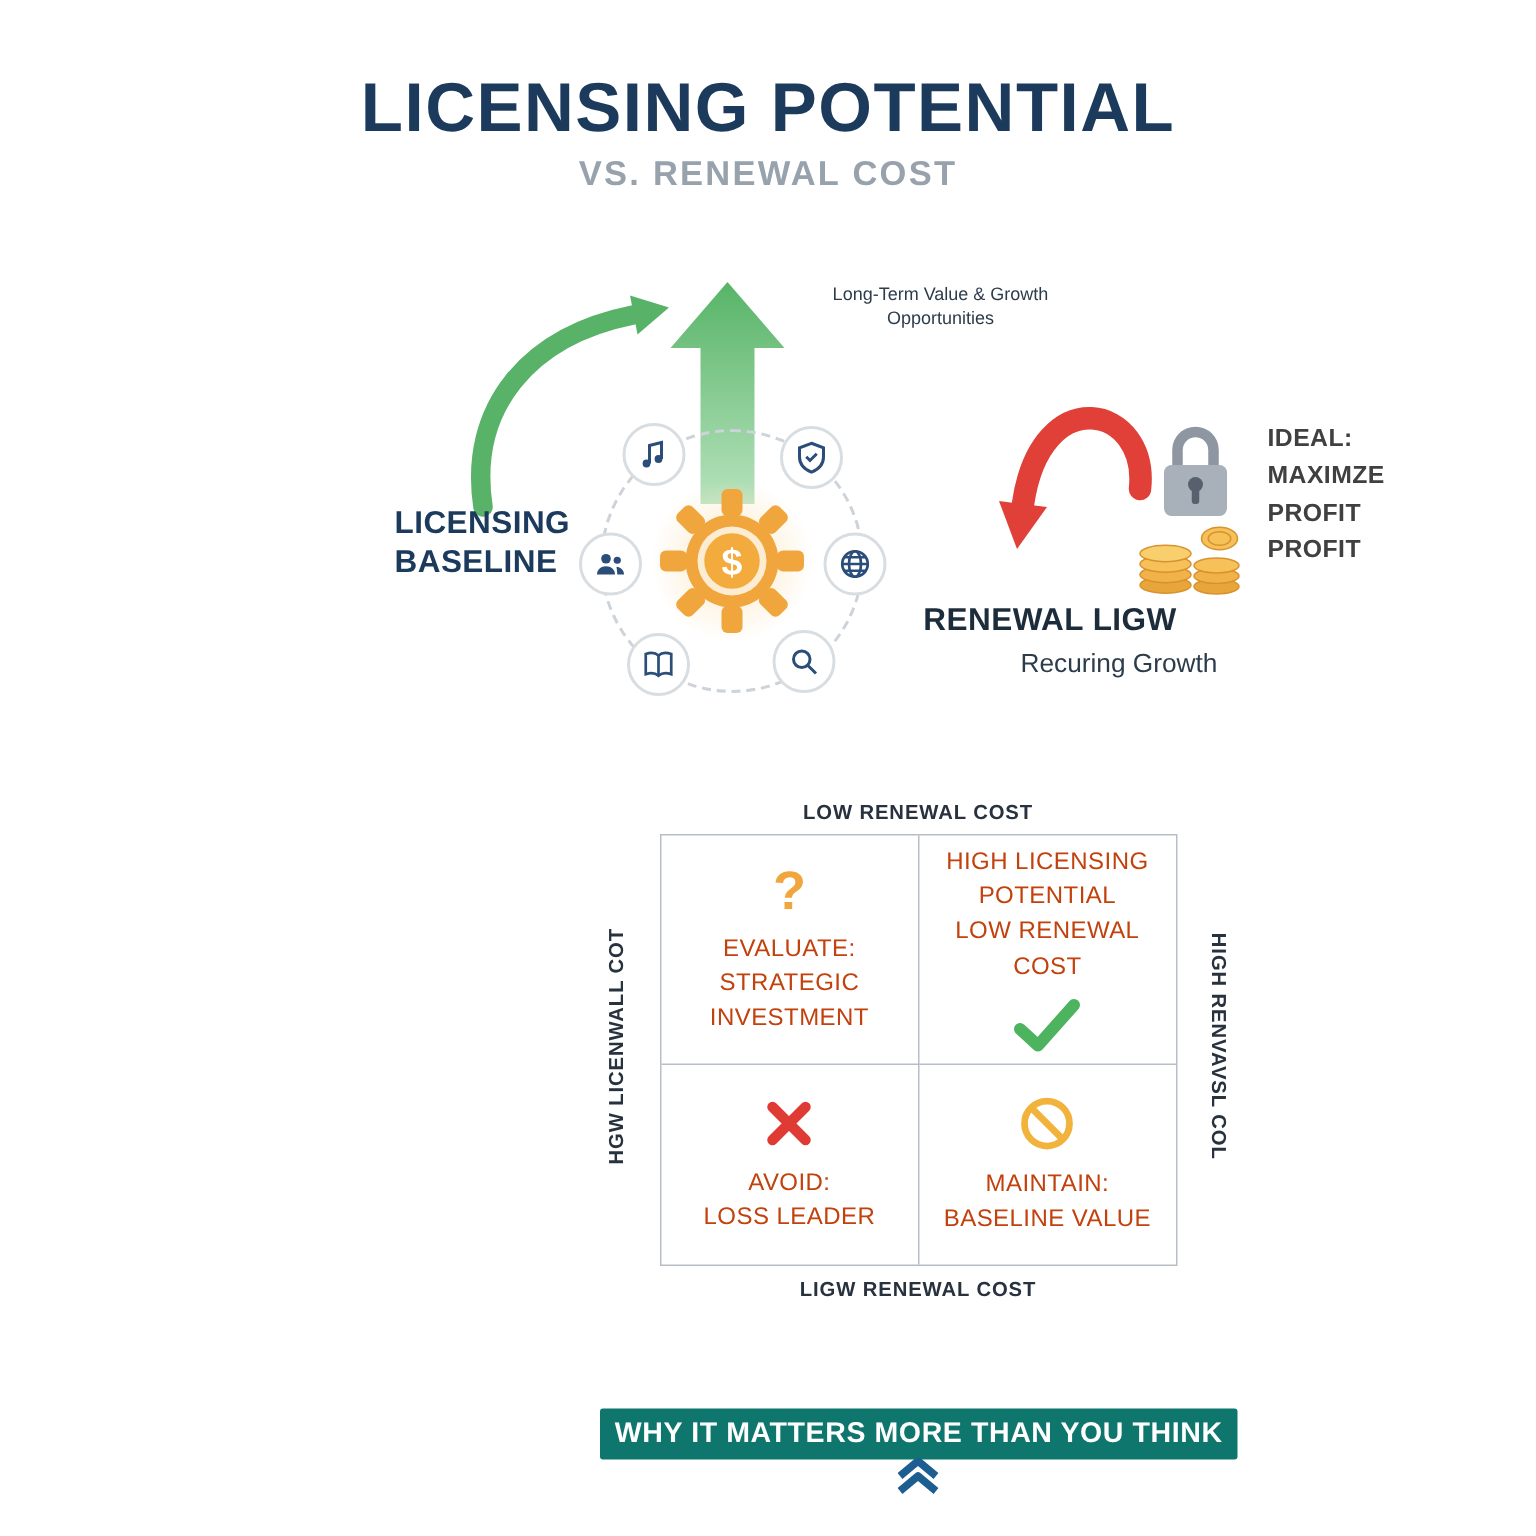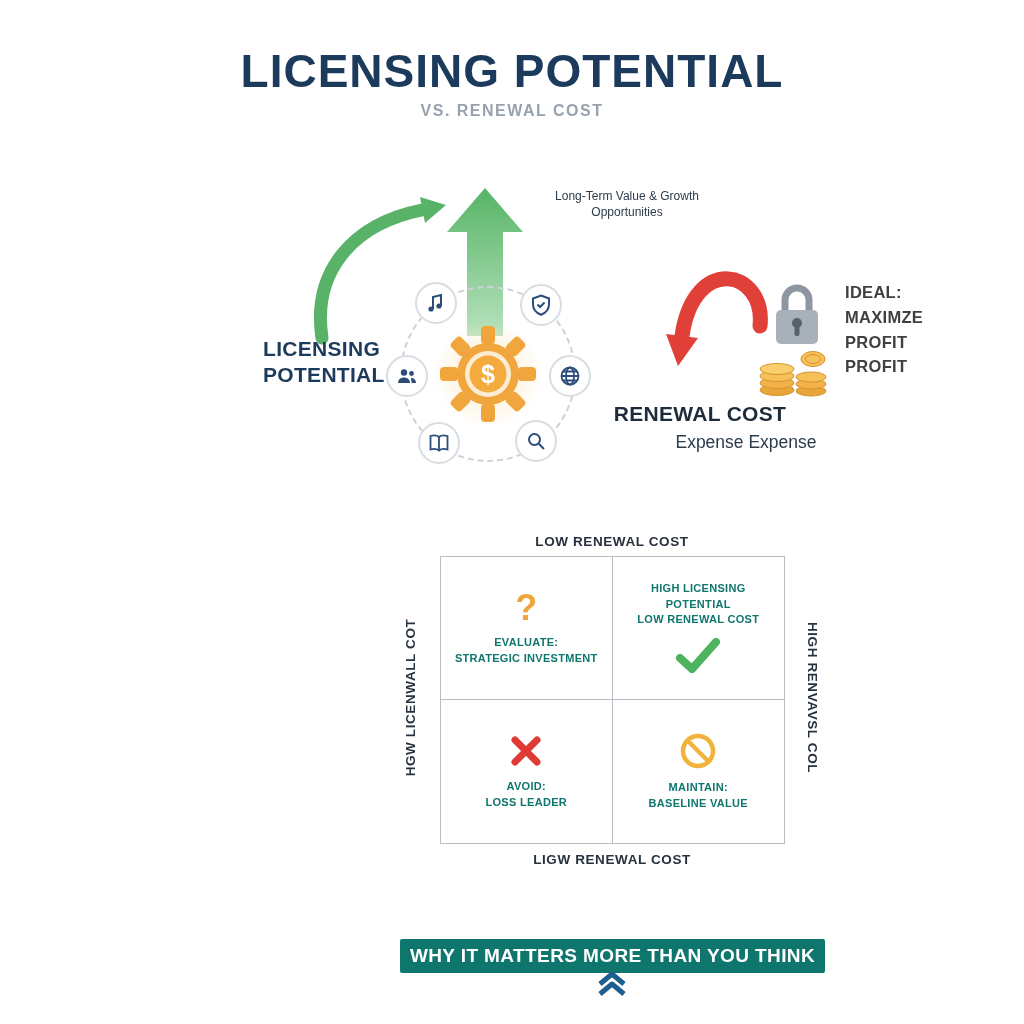--- a/index.html
+++ b/index.html
@@ -3,21 +3,21 @@
 <meta charset="utf-8">
 <style>
   *{margin:0;padding:0;box-sizing:border-box}
   html,body{background:#ffffff}
   body{font-family:"Liberation Sans","DejaVu Sans",sans-serif;color:#26313d}
   .canvas{position:relative;width:824px;height:1024px;margin:0 auto;background:#ffffff;overflow:hidden}
   .abs{position:absolute}
   .preline{white-space:pre-line}
 
   .page-title{left:0;right:0;top:44px;text-align:center;font-size:46px;font-weight:800;letter-spacing:1px;color:#1b3a5c}
-  .page-subtitle{left:0;right:0;top:102px;text-align:center;font-size:16px;font-weight:700;letter-spacing:1.5px;color:#98a2ad}
+  .page-subtitle{left:0;right:0;top:102px;text-align:center;font-size:23px;font-weight:700;letter-spacing:1.5px;color:#98a2ad}
 
   .growth-caption{left:396px;top:188px;width:262px;text-align:center;font-size:12px;font-weight:500;color:#2d3c4b;line-height:1.35}
   .left-label{left:163px;top:336px;font-size:21px;font-weight:800;color:#1b3a5c;line-height:1.25;letter-spacing:.3px}
   .dashed-ring{left:300px;top:286px;width:176px;height:176px;border:2px dashed #cdd3d9;border-radius:50%}
   .glow{left:316px;top:302px;width:144px;height:144px;border-radius:50%;background:radial-gradient(closest-side,#fbe7c3 0%,rgba(255,255,255,0) 75%)}
   .orbit-icon{width:42px;height:42px;border-radius:50%;background:#fff;border:2px solid #d8dde2;display:flex;align-items:center;justify-content:center}
   .orbit-icon svg{width:24px;height:24px}
 
   .ideal-caption{left:745px;top:280px;font-size:16.5px;font-weight:800;color:#404040;line-height:1.5;letter-spacing:.3px}
   .renewal-label{left:505px;top:402px;width:190px;text-align:center;font-size:21px;font-weight:800;color:#1d2c3b;letter-spacing:.3px}
@@ -27,21 +27,21 @@
   .axis-top{left:392px;top:534px;width:240px}
   .axis-bottom{left:392px;top:852px;width:240px}
   .axis-left{left:228px;top:690px;width:165px;transform:rotate(-90deg)}
   .axis-right{left:630px;top:690px;width:165px;transform:rotate(90deg)}
 
   .matrix{left:340px;top:556px;width:345px;height:288px;border:1.5px solid #b8bec5;display:grid;grid-template-rows:1fr 1fr;grid-template-columns:1fr 1fr;background:#fff}
   .cell{display:flex;flex-direction:column;align-items:center;justify-content:center;gap:9px;text-align:center;padding:6px}
   .cell-tl{border-right:1.5px solid #b8bec5;border-bottom:1.5px solid #b8bec5}
   .cell-tr{border-bottom:1.5px solid #b8bec5}
   .cell-bl{border-right:1.5px solid #b8bec5}
-  .cell-text{font-size:11px;font-weight:700;color:#0f766e;line-height:1.45;letter-spacing:.3px}
+  .cell-text{font-size:16px;font-weight:400;color:#c2410c;line-height:1.45;letter-spacing:.3px}
   .qmark{font-size:36px;font-weight:800;color:#f0a63c;line-height:1}
 
   .banner{left:300px;top:939px;width:425px;height:34px;background:#0f766e;color:#ffffff;display:flex;align-items:center;justify-content:center;font-size:19px;font-weight:700;letter-spacing:.4px;border-radius:2px}
 </style>
 </head>
 <body>
 
 <div class="canvas">
 
   <div class="abs page-title">LICENSING POTENTIAL</div>
@@ -59,21 +59,21 @@
     <defs>
       <linearGradient id="agrad" x1="0" y1="0" x2="0" y2="1">
         <stop offset="0" stop-color="#57b467"></stop>
         <stop offset="1" stop-color="#b7e2bd"></stop>
       </linearGradient>
     </defs>
     <polygon points="40,0 78,44 58,44 58,148 22,148 22,44 2,44" fill="url(#agrad)"></polygon>
   </svg>
 
   <div class="abs left-label preline">LICENSING
-POTENTIAL</div>
+BASELINE</div>
 
   <div class="abs dashed-ring"></div>
   <div class="abs glow"></div>
 
   <svg class="abs" style="left:340px;top:326px" width="96" height="96" viewBox="0 0 96 96">
     <g fill="#f0a63c">
       <rect x="41" y="0" width="14" height="18" rx="4"></rect>
       <g transform="rotate(45 48 48)">
           <rect x="41" y="0" width="14" height="18" rx="4"></rect>
         </g>
@@ -165,22 +165,22 @@
       <ellipse cx="55" cy="40" rx="15" ry="5" fill="#f1b24a"></ellipse>
       <ellipse cx="55" cy="33" rx="15" ry="5" fill="#f6c158"></ellipse>
       <ellipse cx="57" cy="15" rx="12" ry="7.5" fill="#f6c158"></ellipse>
       <ellipse cx="57" cy="15" rx="7.5" ry="4.5" fill="none"></ellipse>
     </g>
   </svg>
 
   <div class="abs ideal-caption preline">IDEAL:
 MAXIMZE PROFIT
 PROFIT</div>
-  <div class="abs renewal-label">RENEWAL COST</div>
-  <div class="abs renewal-caption">Expense Expense</div>
+  <div class="abs renewal-label">RENEWAL LIGW</div>
+  <div class="abs renewal-caption">Recuring Growth</div>
 
   <div class="abs axis axis-top">LOW RENEWAL COST</div>
   <div class="abs axis axis-bottom">LIGW RENEWAL COST</div>
   <div class="abs axis axis-left">HGW LICENWALL COT</div>
   <div class="abs axis axis-right">HIGH RENVAVSL COL</div>
 
   <div class="abs matrix">
     <div class="cell cell-tl">
       <div class="qmark">?</div>
       <div class="cell-text preline">EVALUATE:

